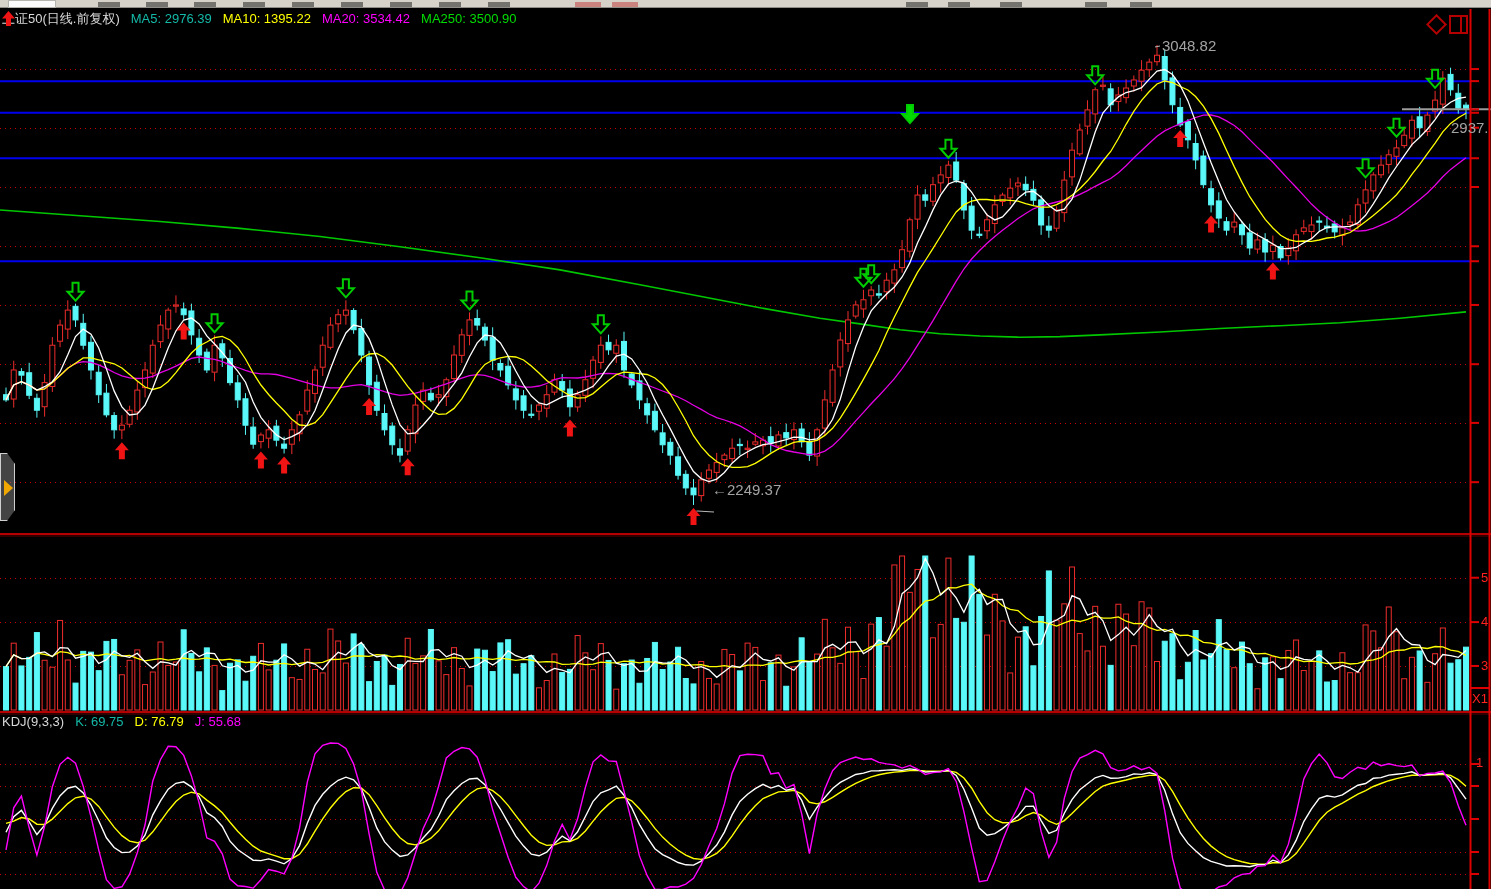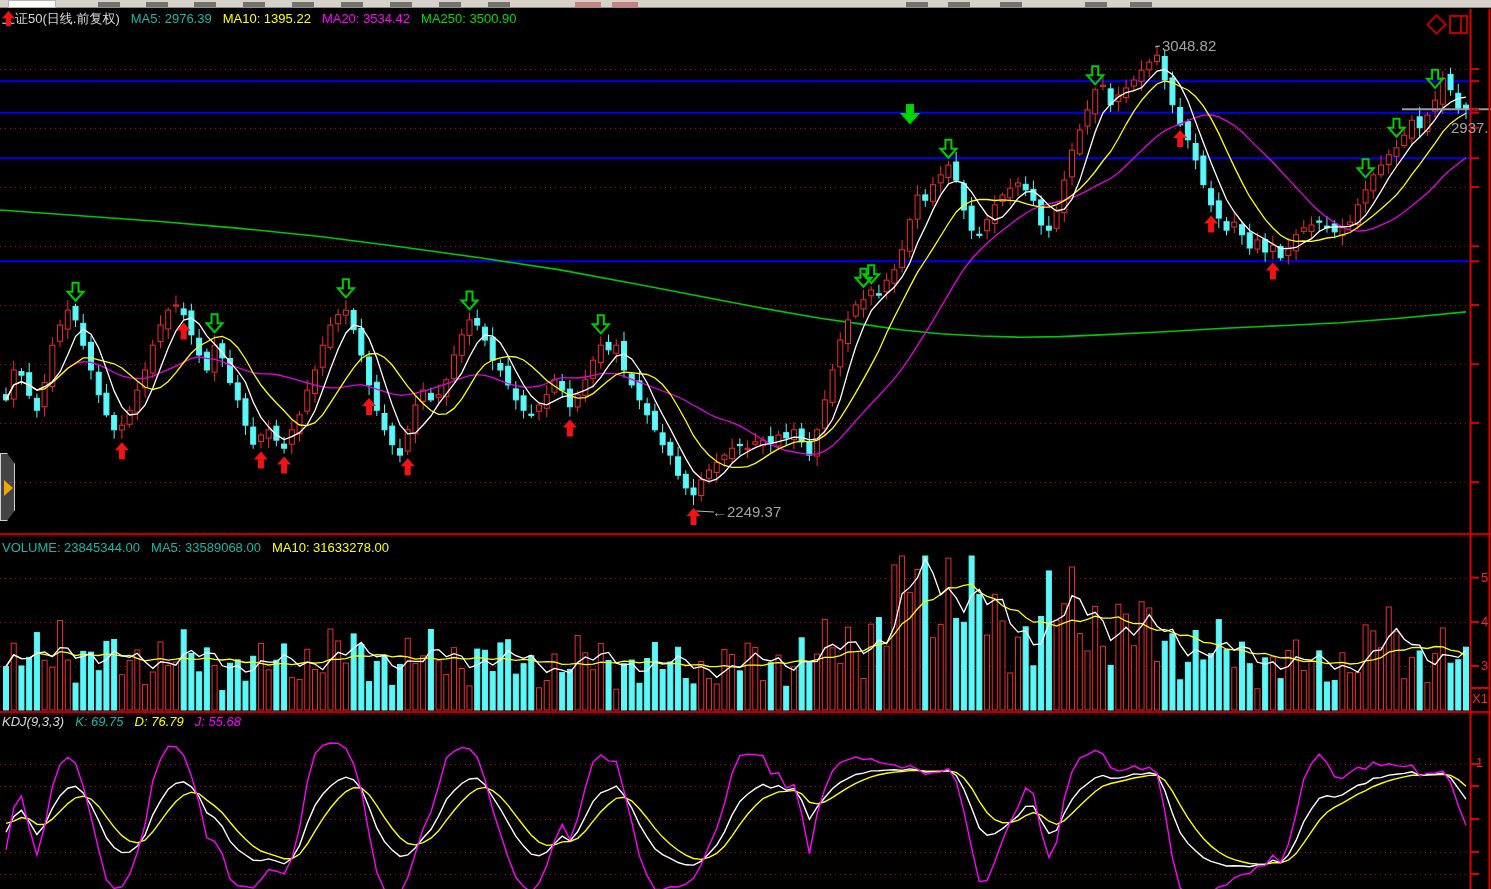--- a/index.html
+++ b/index.html
@@ -11,26 +11,26 @@
   #menubar .mb-white{position:absolute;left:8px;top:0;width:48px;height:8px;background:#fbfbfb;border:1px solid #b6b4ae;}
   #menubar .mb-mark{position:absolute;top:2px;height:5px;width:22px;background:#75736e;}
   #menubar .mb-red{position:absolute;top:2px;height:5px;width:26px;background:#c9827e;}
   
   .hdr{position:absolute;font-size:13px;line-height:15px;white-space:nowrap;letter-spacing:0;}
   .hdr span{margin-right:11px;}
   .c-white{color:#14b8a6}.c-ltgray{color:#d8d8d8}.c-yellow{color:#ffff00}
   .c-magenta{color:#ff00ff}.c-green{color:#00dc00}
   #main-header{left:2px;top:11px;}
   #vol-header{left:2px;top:540px;}
-  #kdj-header{left:2px;top:714px;font-style:italic;}
+  #kdj-header{left:2px;top:714px;}
   .trend-arrow{display:inline-block;vertical-align:-2px;margin-right:8px;}
   
   .anno{position:absolute;color:#a3a3a3;font-size:15px;white-space:nowrap;}
   #anno-high{left:1162px;top:37px;}
-  #anno-low{left:712px;top:503px;}
+  #anno-low{left:712px;top:481px;}
   #anno-last{left:1421px;top:119px;margin-left:30px;}
   
   .axdigit{position:absolute;color:#ff2222;font-size:13px;}
   #vol-unit{position:absolute;left:1472px;top:691px;color:#ff2222;font-size:13px;text-align:right;}
   #kdj-ax1{position:absolute;left:1476px;top:755px;color:#ff2222;font-size:13px;}
   
   .tool-icon{position:absolute;cursor:pointer;}
   #icon-diamond{left:1426px;top:14px;}
   #icon-window{left:1448px;top:13px;}
   
@@ -943,23 +943,20 @@
         <line x1="1470" y1="688" x2="1489" y2="688" stroke="#dd0000" stroke-width="2"></line>
       </g>
     </svg>
 
   <div class="hdr" id="main-header">
     <span class="c-ltgray">上证50(日线.前复权)</span><svg class="trend-arrow" width="13" height="15">
         <path d="M6.5 0 L13 7.5 L9 7.5 L9 15 L4 15 L4 7.5 L0 7.5 Z" fill="#f01414"></path>
       </svg><span class="c-white">MA5: 2976.39</span><span class="c-yellow">MA10: 1395.22</span><span class="c-magenta">MA20: 3534.42</span><span class="c-green">MA250: 3500.90</span>
   </div>
 
-  <div class="hdr" id="vol-header">
-    <span class="c-white">VOLUME: 23845344.00</span><span class="c-white">MA5: 33589068.00</span><span class="c-yellow">MA10: 31633278.00</span>
-  </div>
 
   <div class="hdr" id="kdj-header">
     <span class="c-ltgray">KDJ(9,3,3)</span><span class="c-white">K: 69.75</span><span class="c-yellow">D: 76.79</span><span class="c-magenta">J: 55.68</span>
   </div>
 
   <div class="anno" id="anno-high">3048.82</div>
   <div class="anno" id="anno-low">←2249.37</div>
   <div class="anno" id="anno-last">2937.</div>
 
   <div class="axdigit" style="left:1481px;top:570px;">5</div>

